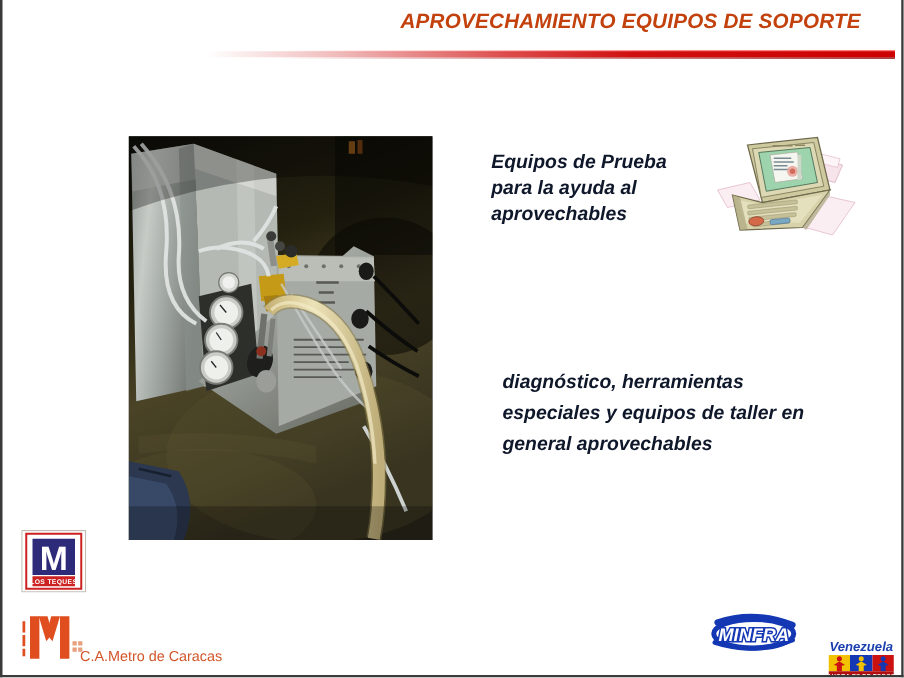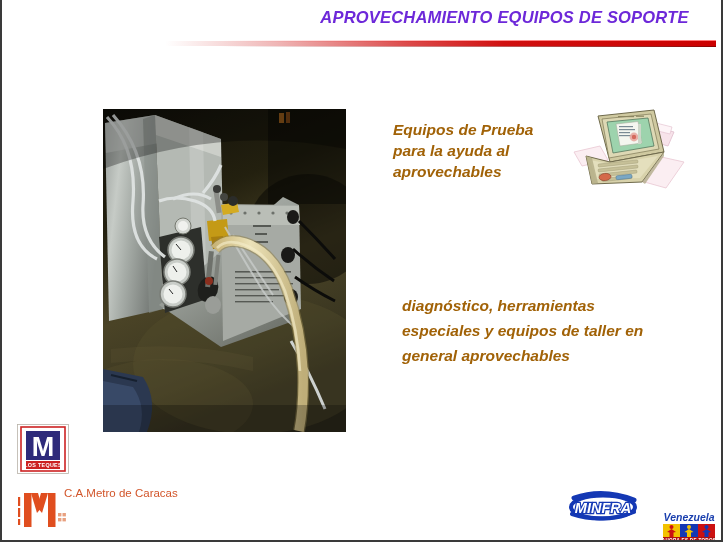--- a/index.html
+++ b/index.html
@@ -25,21 +25,21 @@
   
   #slide-title {
     position: absolute;
     left: 300px;
     top: 8px;
     width: 405px;
     text-align: center;
     font-size: 16.5px;
     font-weight: bold;
     font-style: italic;
-    color: #6d28d9;
+    color: #c2410c;
     letter-spacing: 0.2px;
     white-space: nowrap;
   }
   #title-rule {
     position: absolute;
     left: 8px;
     top: 40px;
     width: 706px;
     height: 7px;
   }
@@ -90,21 +90,21 @@
     background: #0d0c08;
     overflow: hidden;
   }
   #photo svg { display: block; }
 
   
   .body-text {
     position: absolute;
     font-weight: bold;
     font-style: italic;
-    color: #a16207;
+    color: #0f172a;
   }
   #text-block-1 {
     left: 391px;
     top: 119px;
     width: 190px;
     font-size: 15.5px;
     line-height: 21px;
   }
   #text-block-2 {
     left: 400px;
@@ -135,21 +135,21 @@
   #logo-metro-caracas {
     position: absolute;
     left: 14px;
     top: 491px;
     width: 52px;
     height: 40px;
   }
   #metro-caracas-label {
     position: absolute;
     left: 62px;
-    top: 487px;
+    top: 520px;
     font-size: 11.5px;
     color: #d2552a;
     font-weight: normal;
     white-space: nowrap;
   }
 
   
   #logo-minfra {
     position: absolute;
     left: 566px;

